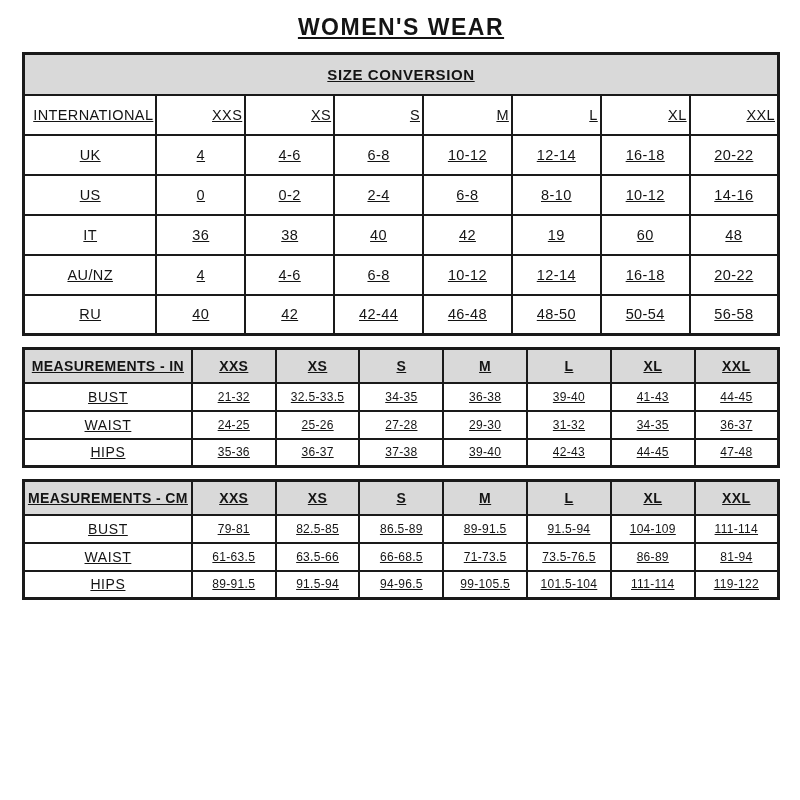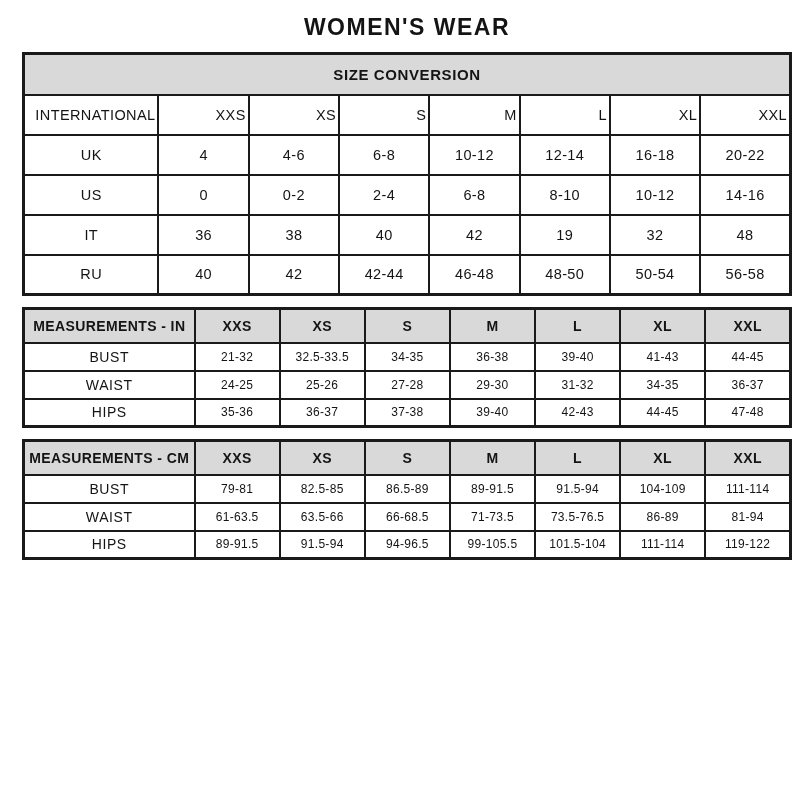--- a/index.html
+++ b/index.html
@@ -7,21 +7,21 @@
     --border:#1a1a1a;
     --text:#141414;
   }
   *{box-sizing:border-box;}
   html,body{margin:0;padding:0;background:#ffffff;}
   body{
     width:800px;height:800px;
     font-family:"Liberation Sans", sans-serif;
     color:var(--text);
   }
-  .page{padding:6px 8px 0 22px;}
+  .page{padding:6px 20px 0 22px;text-decoration:underline;}
   .page-title{
     text-align:center;
     font-size:23px;
     font-weight:bold;
     letter-spacing:1.5px;
     margin:8px 0 11px 0;
   }
   table.tbl{
     width:100%;
     border-collapse:collapse;
@@ -123,22 +123,32 @@
           <td>10-12</td>
           <td>14-16</td>
         </tr>
         <tr>
           <td class="rowhead">IT</td>
           <td>36</td>
           <td>38</td>
           <td>40</td>
           <td>42</td>
           <td>19</td>
-          <td>32</td>
+          <td>60</td>
           <td>48</td>
+        </tr>
+        <tr>
+          <td class="rowhead">AU/NZ</td>
+          <td>4</td>
+          <td>4-6</td>
+          <td>6-8</td>
+          <td>10-12</td>
+          <td>12-14</td>
+          <td>16-18</td>
+          <td>20-22</td>
         </tr>
         <tr>
           <td class="rowhead">RU</td>
           <td>40</td>
           <td>42</td>
           <td>42-44</td>
           <td>46-48</td>
           <td>48-50</td>
           <td>50-54</td>
           <td>56-58</td>

